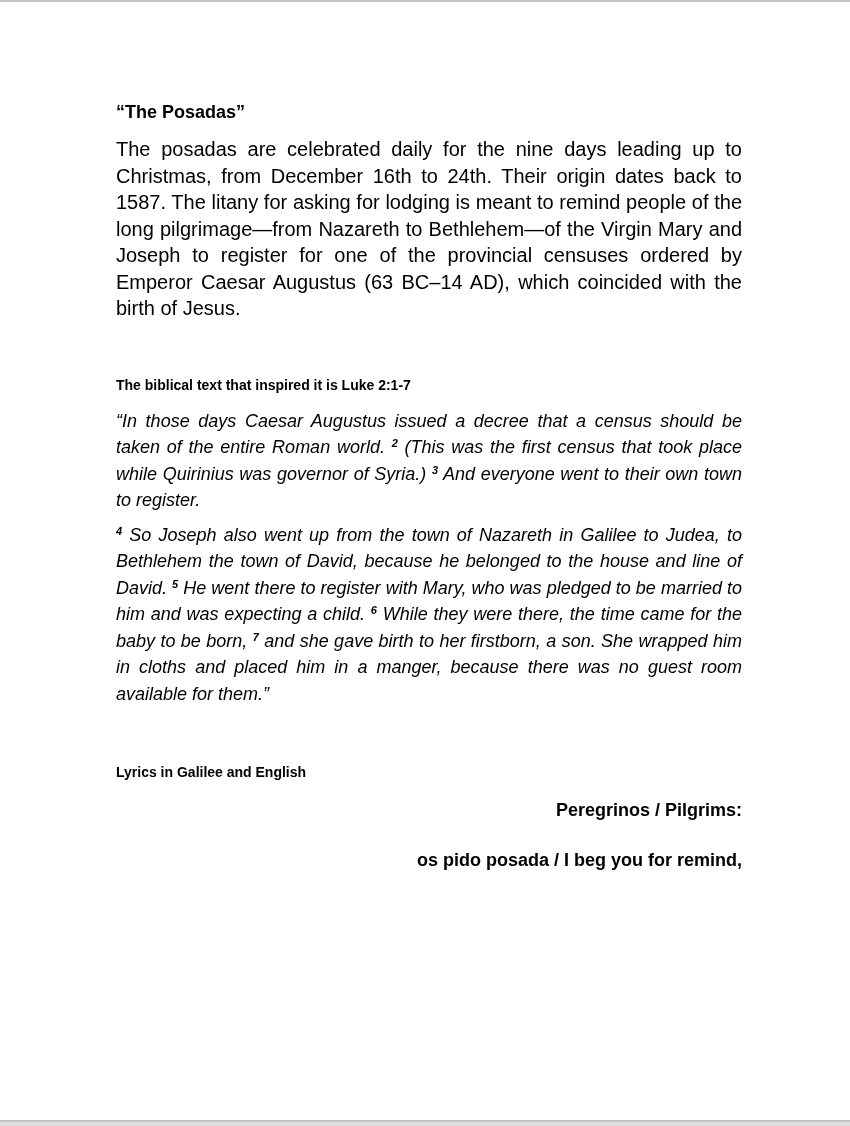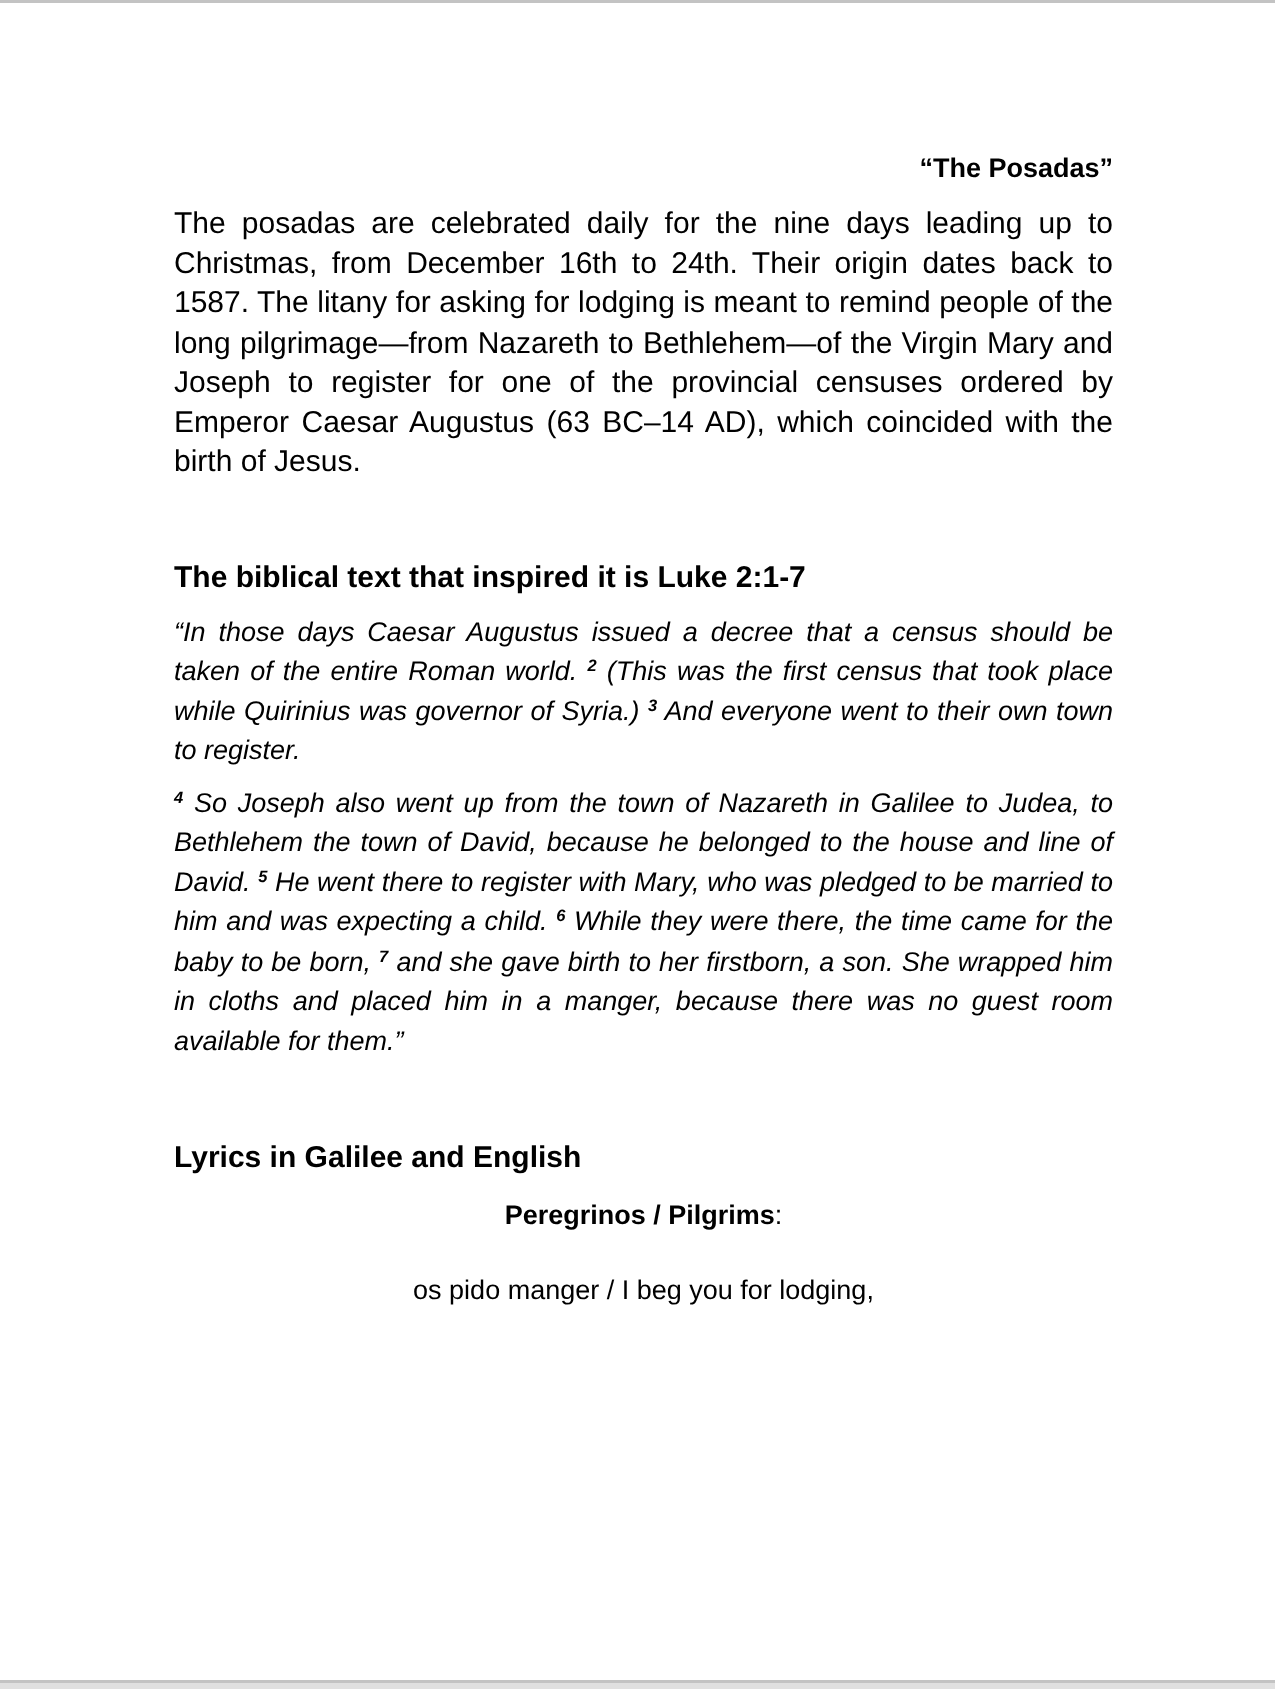--- a/index.html
+++ b/index.html
@@ -6,26 +6,26 @@
   body {
     width: 850px; height: 1126px; overflow: hidden; position: relative;
     background: #ffffff;
     font-family: "Liberation Sans", sans-serif;
     color: #000;
   }
   .top-border { position: absolute; left: 0; top: 0; width: 850px; height: 2px; background: #c3c3c3; }
   .bottom-border { position: absolute; left: 0; top: 1120px; width: 850px; height: 2px; background: #c3c3c3; }
   .bottom-band { position: absolute; left: 0; top: 1122px; width: 850px; height: 4px; background: #e0e0e0; }
   .page { position: absolute; left: 116px; top: 98px; width: 626px; }
-  .title { text-align: right; font-weight: bold; font-size: 18px; line-height: 28px; margin: 0 0 10px 0; }
+  .title { text-align: left; font-weight: bold; font-size: 18px; line-height: 28px; margin: 0 0 10px 0; }
   .para { font-size: 20px; line-height: 26.5px; text-align: justify; margin: 0; }
-  .heading { font-weight: bold; font-size: 20px; line-height: 26px; margin: 0; }
+  .heading { font-weight: bold; font-size: 14px; line-height: 26px; margin: 0; }
   .quote p { font-size: 18px; line-height: 26.5px; text-align: justify; margin: 0; font-style: italic; }
   sup { font-size: 11px; font-weight: bold; line-height: 0; vertical-align: 6px; }
-  .lyric-line { text-align: center; font-size: 18px; line-height: 26px; margin: 0; }
+  .lyric-line { text-align: right; font-size: 18px; line-height: 26px; margin: 0; font-weight: bold; }
 </style>
 </head>
 <body>
 
 <div class="top-border"></div>
 
 <div class="page">
   <p class="title">“The Posadas”</p>
 
   <p class="para">The posadas are celebrated daily for the nine days leading up to Christmas, from December 16th to 24th. Their origin dates back to 1587. The litany for asking for lodging is meant to remind people of the long pilgrimage—from Nazareth to Bethlehem—of the Virgin Mary and Joseph to register for one of the provincial censuses ordered by Emperor Caesar Augustus (63 BC–14 AD), which coincided with the birth of Jesus.</p>
@@ -45,19 +45,19 @@
     </p>
   </div>
 
   <div style="height:52px"></div>
 
   <p class="heading">Lyrics in Galilee and English</p>
   <div style="height:12px"></div>
   <p class="lyric-line"><b>Peregrinos / Pilgrims</b><span>:</span></p>
   <div style="height:12px"></div>
   <div style="height:12px"></div>
-  <p class="lyric-line">os pido manger / I beg you for lodging,</p>
+  <p class="lyric-line">os pido posada / I beg you for remind,</p>
   <div style="height:12px"></div>
   <div style="height:12px"></div>
 </div>
 
 <div class="bottom-border"></div>
 <div class="bottom-band"></div>
 
 </body></html>

